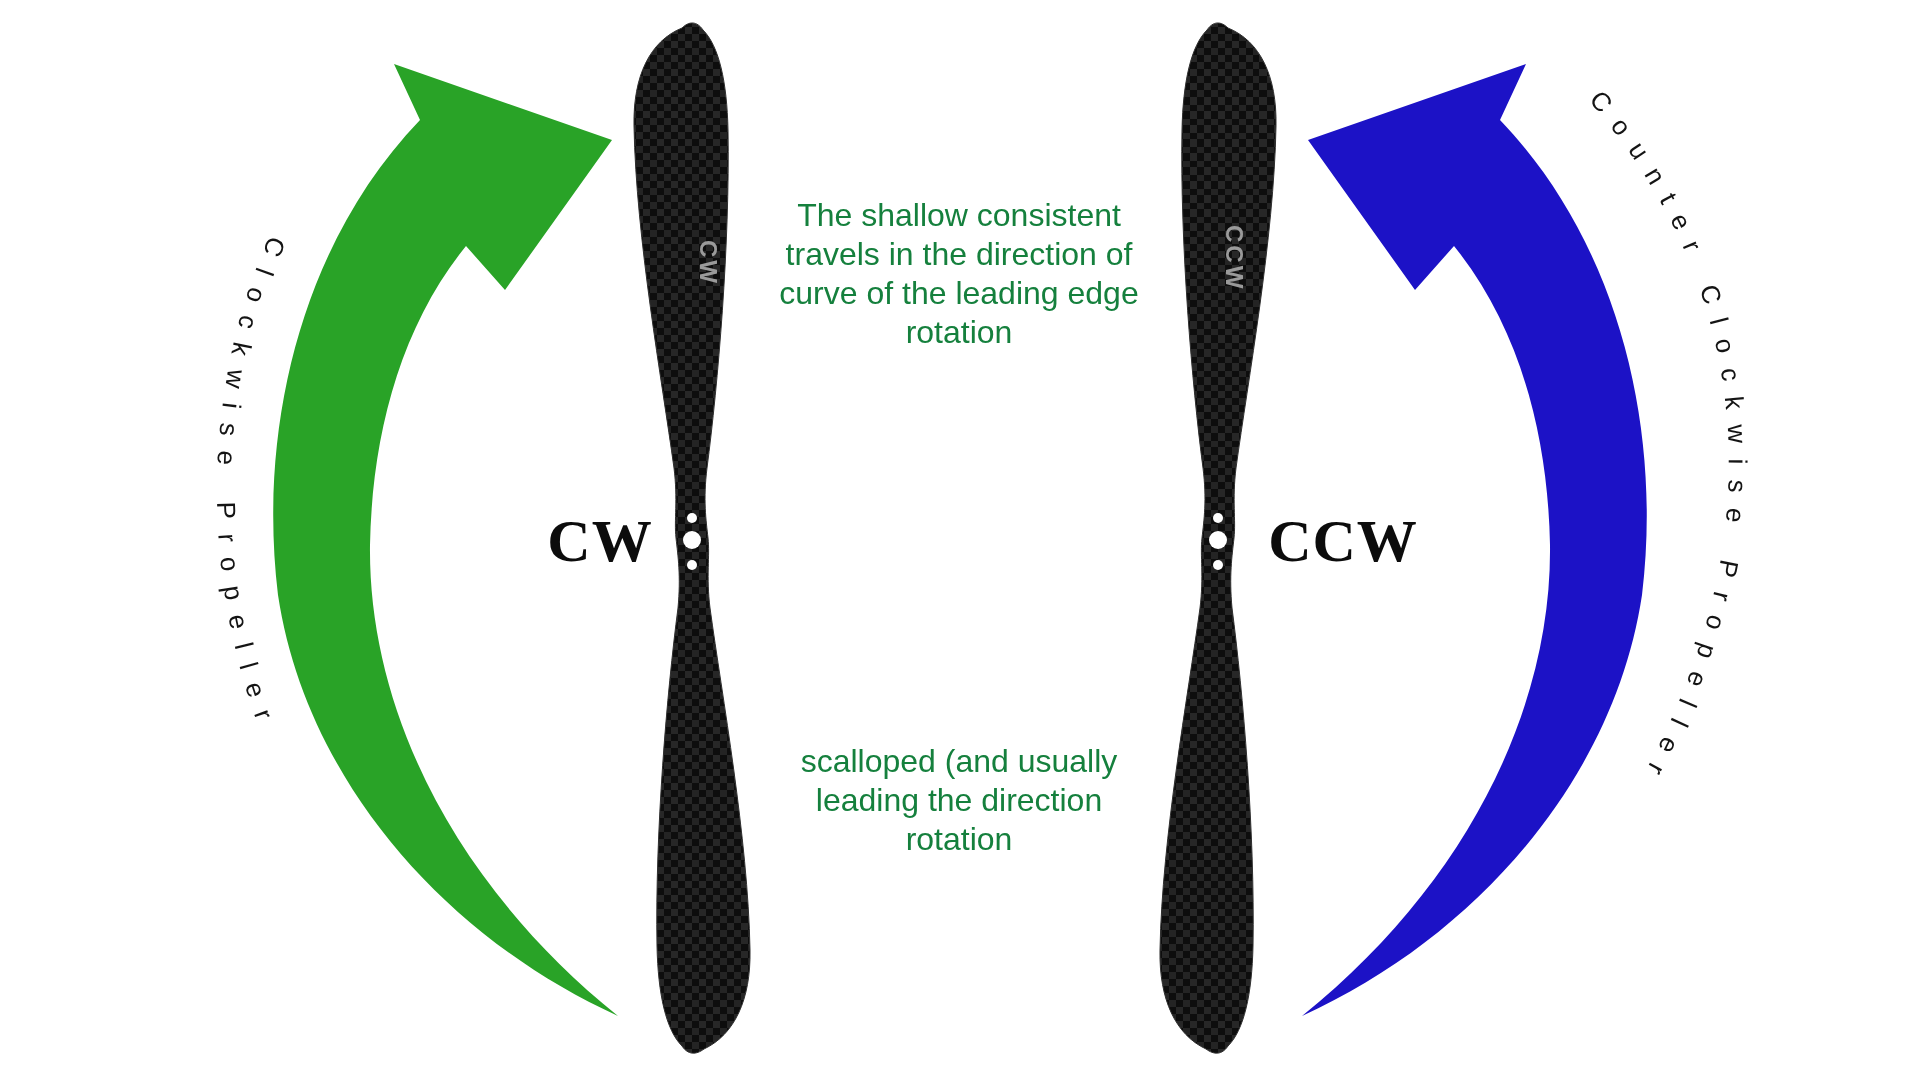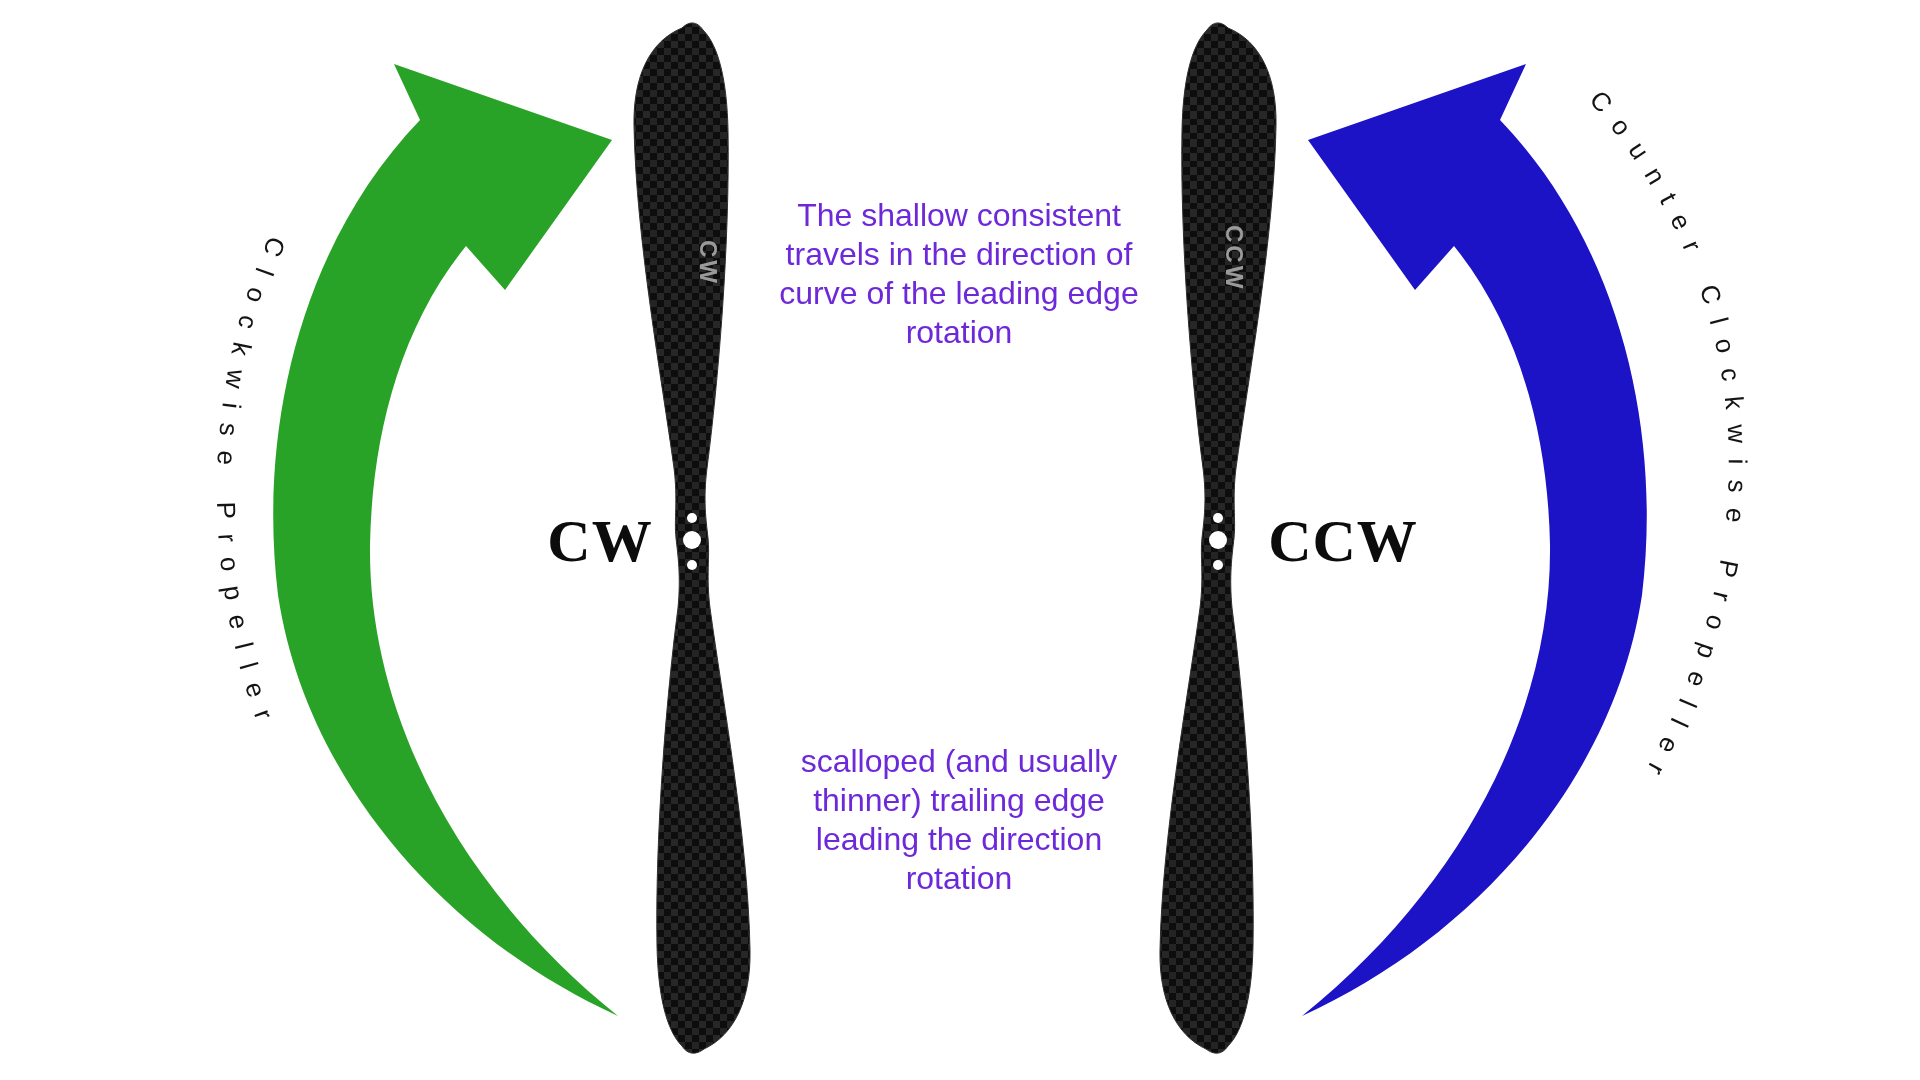--- a/index.html
+++ b/index.html
@@ -46,21 +46,21 @@
     color: #0c0c0c;
     letter-spacing: 1px;
     white-space: nowrap;
   }
   .prop-title.cw  { left: 600px;  top: 541px; }
   .prop-title.ccw { left: 1343px; top: 541px; }
   .note {
     position: absolute;
     width: 440px;
     text-align: center;
-    color: #6d28d9;
+    color: #15803d;
     font-size: 32px;
     line-height: 39px;
     font-weight: 400;
   }
   .note.top    { left: 739px; top: 196px; }
   .note.bottom { left: 739px; top: 742px; }
 </style>
 </head>
 <body>
 
@@ -153,18 +153,17 @@
   <div class="prop-title ccw">CCW</div>
 
   <div class="note top">
     <div>The shallow consistent</div>
     <div>travels in the direction of</div>
     <div>curve of the leading edge</div>
     <div>rotation</div>
   </div>
   <div class="note bottom">
     <div>scalloped (and usually</div>
-    <div>thinner) trailing edge</div>
     <div>leading the direction</div>
     <div>rotation</div>
   </div>
 
 </div>
 
 </body></html>

